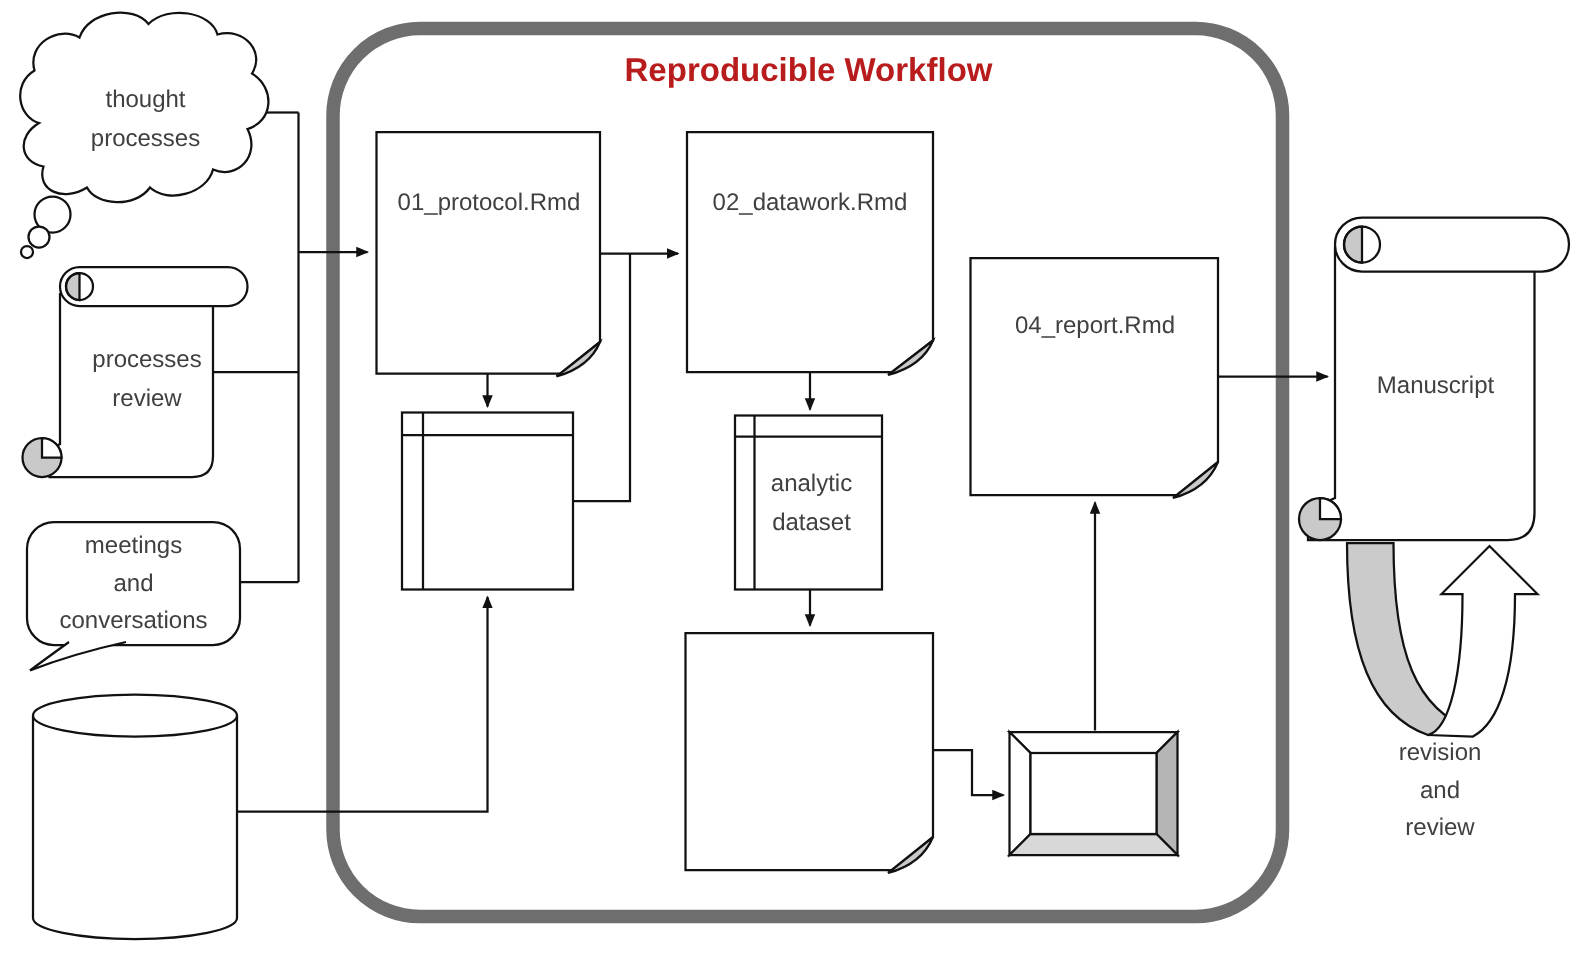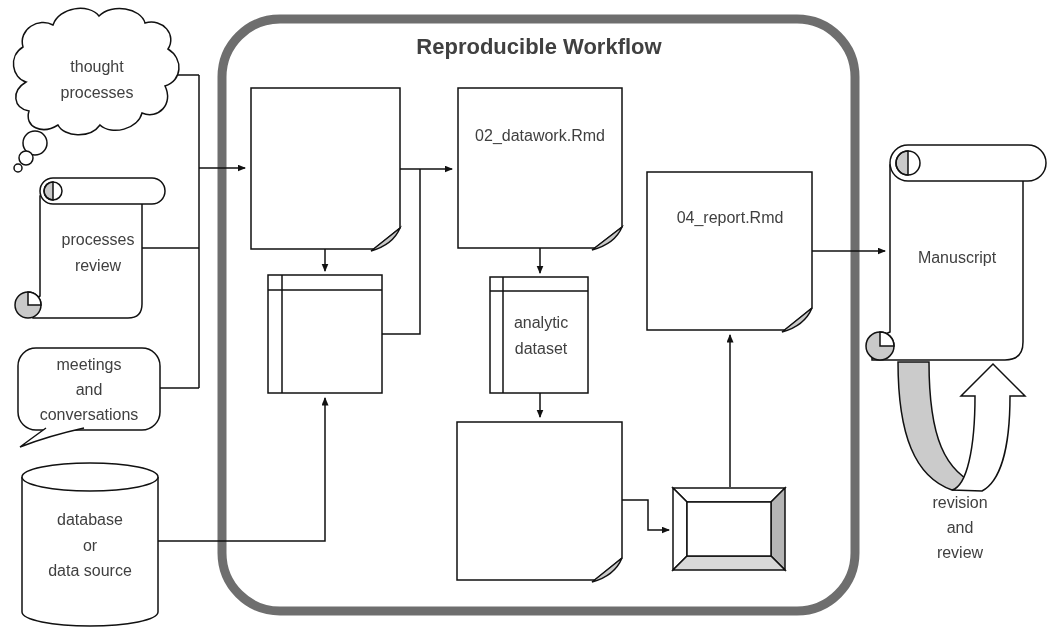--- a/index.html
+++ b/index.html
@@ -19,21 +19,21 @@
     font-size:16px;
     line-height:1.6;
     color:#404040;
   }
   .label.small-line{line-height:1.55;}
   #workflow-title{
     position:absolute;
     transform:translate(-50%,-50%);
     font-size:22px;
     font-weight:bold;
-    color:#404040;
+    color:#b91c1c;
     white-space:nowrap;
   }
 </style>
 </head>
 <body>
 
 <div id="canvas">
 
 <svg id="diagram-svg" width="1052" height="641" viewBox="0 0 1052 641">
   <defs>
@@ -150,24 +150,22 @@
 <div class="label" style="left:97px;top:80px">thought
 processes</div>
 
 <div class="label" style="left:98px;top:253px">processes
 review</div>
 
 <div class="label small-line" style="left:89px;top:390px">meetings
 and
 conversations</div>
 
-<div class="label" style="left:90px;top:545px">database
-or
-data source</div>
 
+<div class="label" style="left:326px;top:136px">01_protocol.Rmd</div>
 
 <div class="label" style="left:540px;top:136px">02_datawork.Rmd</div>
 
 
 <div class="label" style="left:541px;top:336px">analytic
 dataset</div>
 
 
 <div class="label" style="left:730px;top:218px">04_report.Rmd</div>
 

